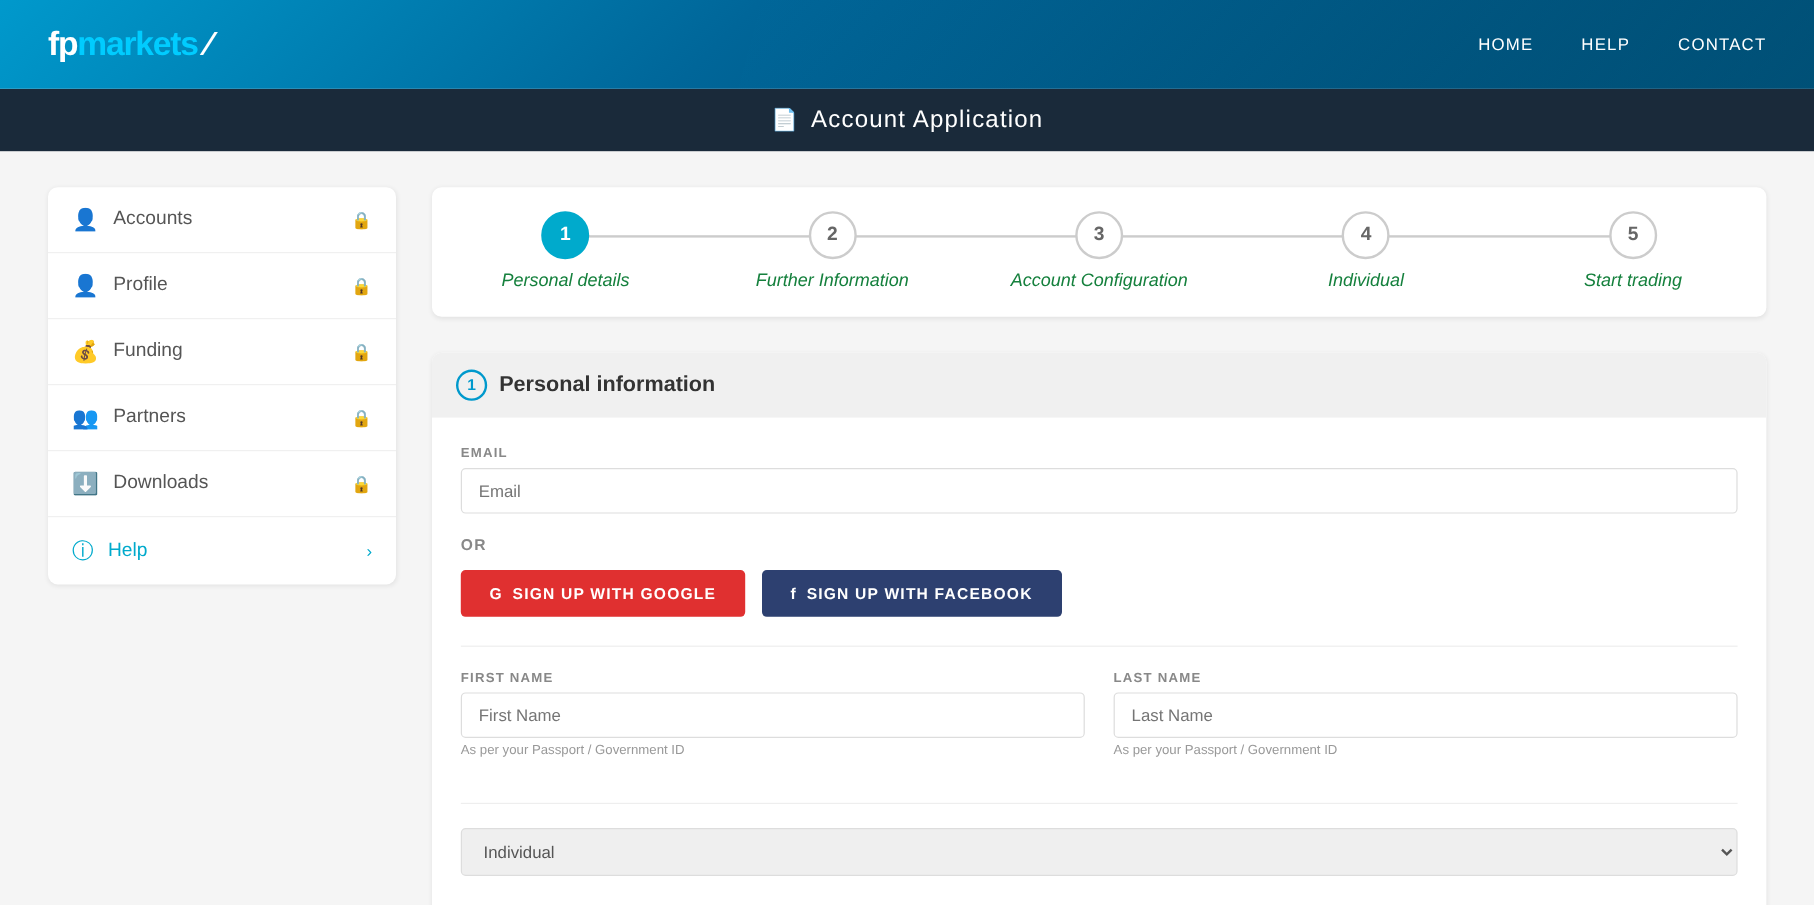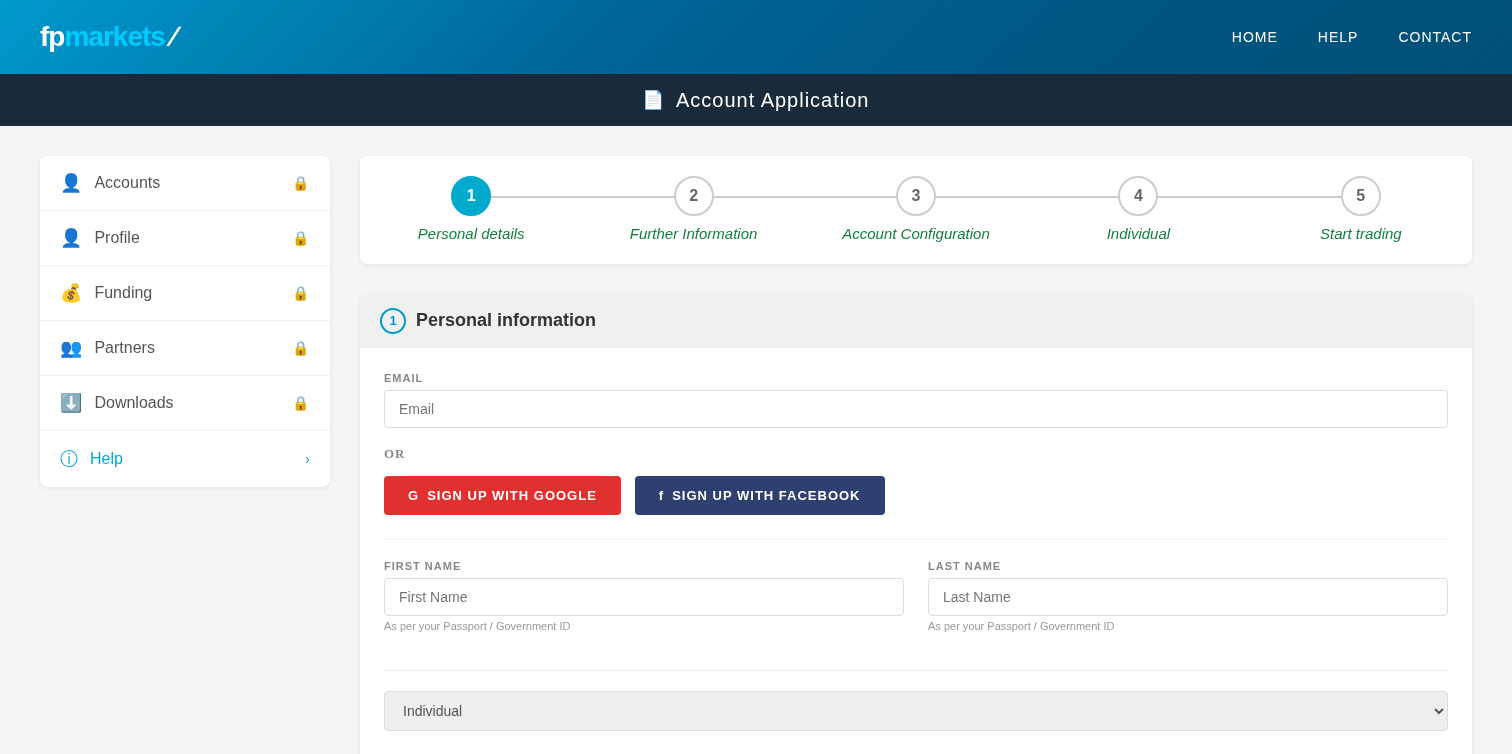--- a/index.html
+++ b/index.html
@@ -283,21 +283,20 @@
       font-size: 14px;
       color: #ccc;
       outline: none;
     }
     .or-divider {
       font-size: 13px;
       color: #888;
       margin: 6px 0 14px;
       font-weight: 600;
       letter-spacing: 1px;
-      font-family: Liberation Serif, serif;
     }
     .social-buttons {
       display: flex;
       gap: 14px;
       margin-bottom: 24px;
     }
     .btn-google {
       background: #e03030;
       color: white;
       border: none;

